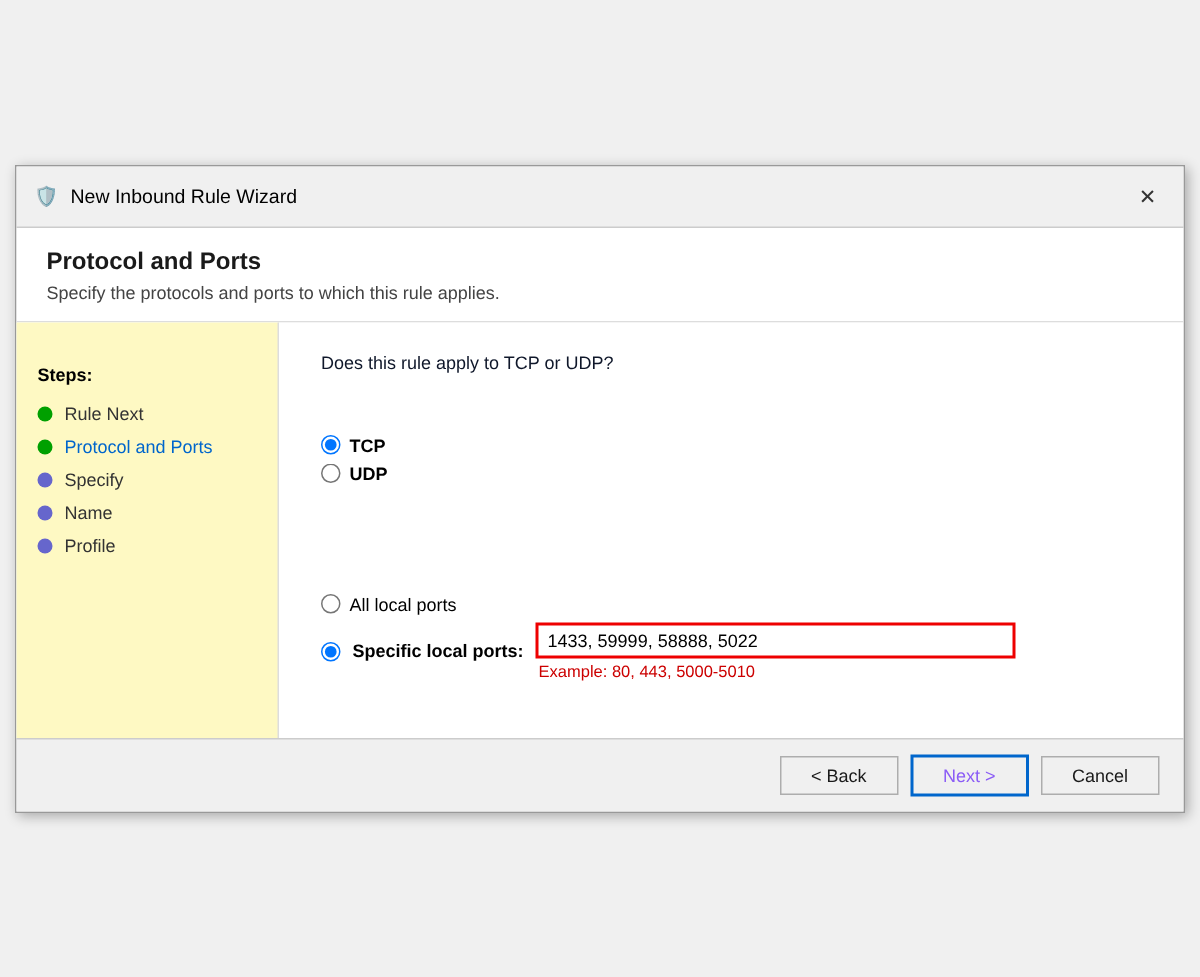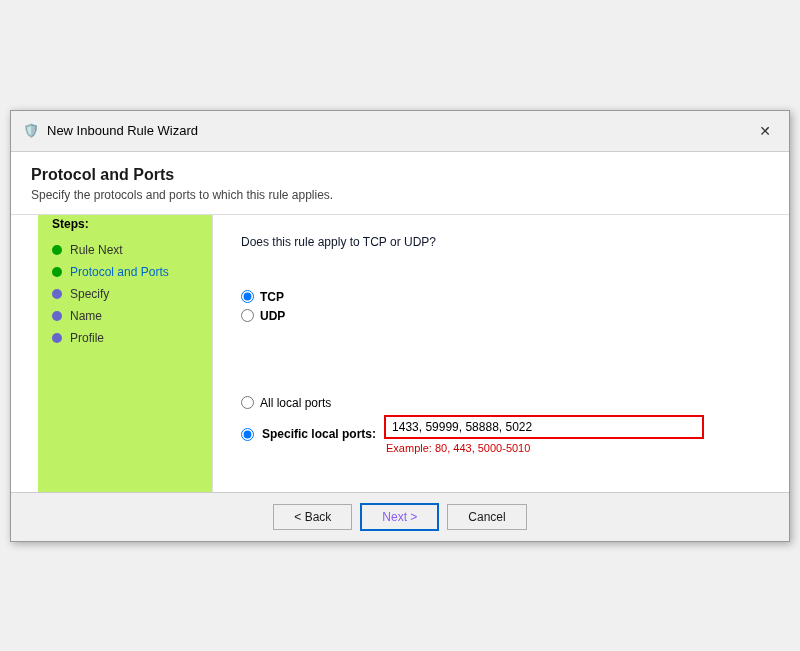--- a/index.html
+++ b/index.html
@@ -71,24 +71,23 @@
       font-size: 12px;
       color: #444;
     }
     .content {
       display: flex;
       flex: 1;
       background: white;
     }
     .sidebar {
       width: 175px;
-      background: #bef264;
+      background: #fef9c3;
       border-right: 1px solid #ddd;
-      padding: 2px 0;
-      margin-left: 27px;
+      padding: 28px 0;
     }
     .sidebar-title {
       font-weight: bold;
       font-size: 12px;
       padding: 0 14px 8px 14px;
     }
     .sidebar-item {
       display: flex;
       align-items: center;
       padding: 4px 14px;
@@ -168,21 +167,21 @@
       font-size: 11px;
       color: #cc0000;
       margin-top: 3px;
       padding-left: 2px;
     }
     .footer {
       background: #f0f0f0;
       border-top: 1px solid #ccc;
       padding: 10px 16px;
       display: flex;
-      justify-content: center;
+      justify-content: flex-end;
       align-items: center;
       gap: 8px;
     }
     .footer-btn {
       padding: 5px 20px;
       font-size: 12px;
       cursor: pointer;
       border: 1px solid #adadad;
       background: #f0f0f0;
       color: #1a1a1a;

